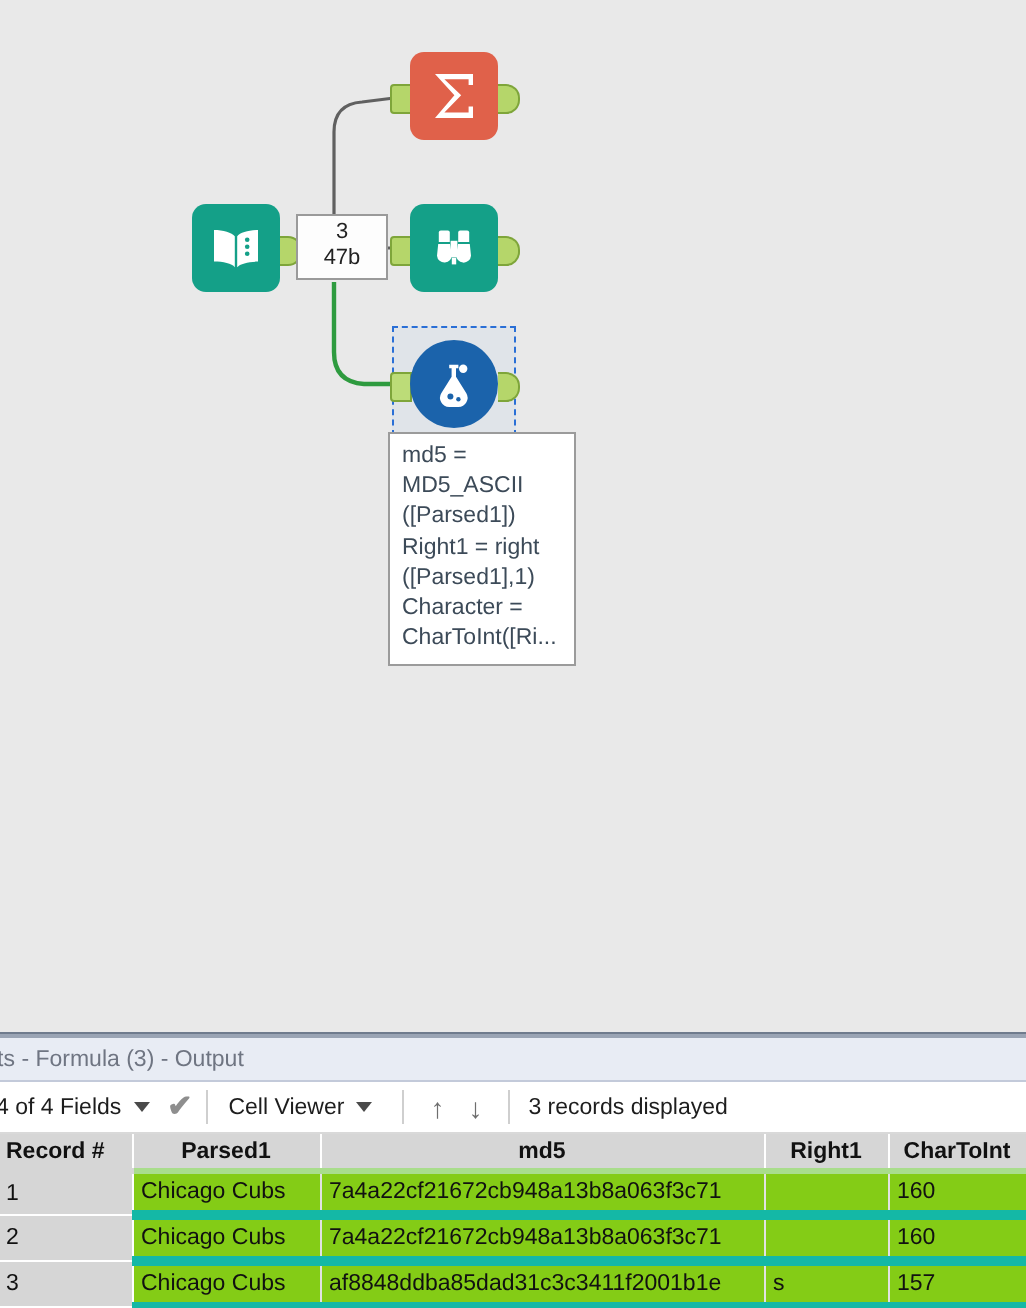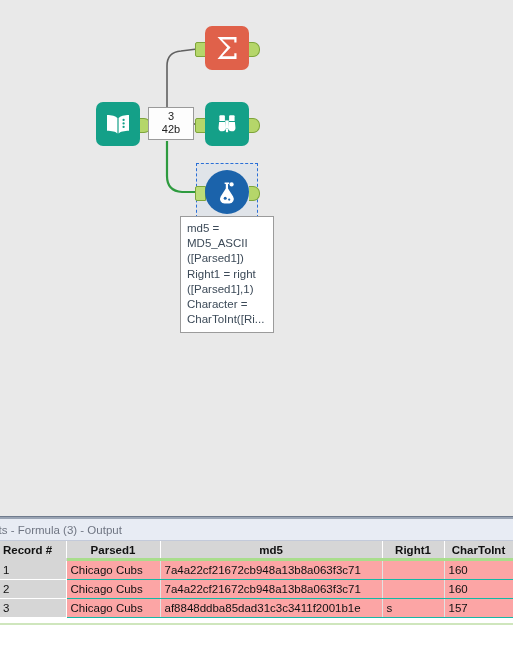--- a/index.html
+++ b/index.html
@@ -216,22 +216,22 @@
   .grid th.rec {
     background: #d6d6d6;
     border-bottom: 3px solid #d6d6d6;
     text-align: left;
     padding-left: 3px;
   }
   .grid td {
     height: 18px;
     padding: 0 0 0 4px;
     border-right: 1px solid #e2e2e2;
-    border-bottom: 1px solid #14b8a6;
-    background: #fca5a5;
+    border-bottom: 5px solid #14b8a6;
+    background: #84cc16;
     overflow: hidden;
     white-space: nowrap;
     text-align: left;
   }
   .grid td.rec {
     background: #d6d6d6;
     border-right: 1px solid #ffffff;
     border-bottom: 1px solid #ffffff;
     padding-left: 3px;
     color: #111;
@@ -278,21 +278,21 @@
           <circle cx="20.6" cy="10.9" r="1.15" fill="#14a088"></circle>
           <circle cx="20.6" cy="14.4" r="1.15" fill="#14a088"></circle>
           <circle cx="20.6" cy="17.9" r="1.15" fill="#14a088"></circle>
         </svg>
       </div>
       <div class="anchor out"></div>
     </div>
 
     <div class="count-box" style="left:148px; top:107px; width:36px;">
       <div>3</div>
-      <div>42b</div>
+      <div>47b</div>
     </div>
 
     <div class="node" style="left:205px; top:102px;">
       <div class="anchor in"></div>
       <div class="tile" style="background:#14a088;">
         <svg class="icon-svg" width="28" height="28" viewBox="0 0 28 28">
           <path d="M7.4 5.2 h3.5 a1 1 0 0 1 1 1 V11 h-5.5 V6.2 a1 1 0 0 1 1 -1 Z" fill="#ffffff"></path>
           <path d="M17.1 5.2 h3.5 a1 1 0 0 1 1 1 V11 h-5.5 V6.2 a1 1 0 0 1 1 -1 Z" fill="#ffffff"></path>
           <path d="M6.1 12 h5.9 l0.9 5.3 a3.7 3.7 0 0 1 -7.4 0.6 Z" fill="#ffffff"></path>
           <path d="M21.9 12 h-5.9 l-0.9 5.3 a3.7 3.7 0 0 0 7.4 0.6 Z" fill="#ffffff"></path>
@@ -311,38 +311,55 @@
         <svg class="icon-svg" width="30" height="30" viewBox="0 0 30 30">
           <path d="M12.6 5.4 h4.6 v1.7 h-1.2 v4.3 l5.1 8.1 a4.6 4.6 0 0 1 -3.9 7 h-4.6 a4.6 4.6 0 0 1 -3.9 -7 l5.1 -8.1 V7.1 h-1.2 Z" fill="#ffffff"></path>
           <circle cx="19.6" cy="7.4" r="2.1" fill="#ffffff"></circle>
           <circle cx="13.2" cy="21.2" r="1.5" fill="#1b63ab"></circle>
           <circle cx="17.2" cy="22.6" r="1.1" fill="#1b63ab"></circle>
         </svg>
       </div>
       <div class="anchor out"></div>
     </div>
 
-    <div class="annotation" style="left:180px; top:216px; width:94px; height:117px;">md5 =
+    <div class="annotation" style="left:194px; top:216px; width:94px; height:117px;">md5 =
 MD5_ASCII
 ([Parsed1])
 Right1 = right
 ([Parsed1],1)
 Character =
 CharToInt([Ri...</div>
 
   </div>
 
   <div class="results-panel">
 
     <div class="panel-topedge"></div>
 
     <div class="panel-title">
       <span>lts - Formula (3) - Output</span>
     </div>
 
+    <div class="toolbar">
+      <div class="tb-item first">
+        <span>4 of 4 Fields</span>
+        <span class="caret"></span>
+      </div>
+      <span class="check-glyph">✔</span>
+      <div class="tb-sep"></div>
+      <div class="tb-item">
+        <span>Cell Viewer</span>
+        <span class="caret"></span>
+      </div>
+      <div class="tb-sep"></div>
+      <span class="arrow-btn">↑</span>
+      <span class="arrow-btn">↓</span>
+      <div class="tb-sep"></div>
+      <span class="records-text">3 records displayed</span>
+    </div>
 
     <table class="grid">
       <colgroup>
         <col style="width:66px">
         <col style="width:94px">
         <col style="width:222px">
         <col style="width:62px">
         <col style="width:69px">
       </colgroup>
       <thead>

